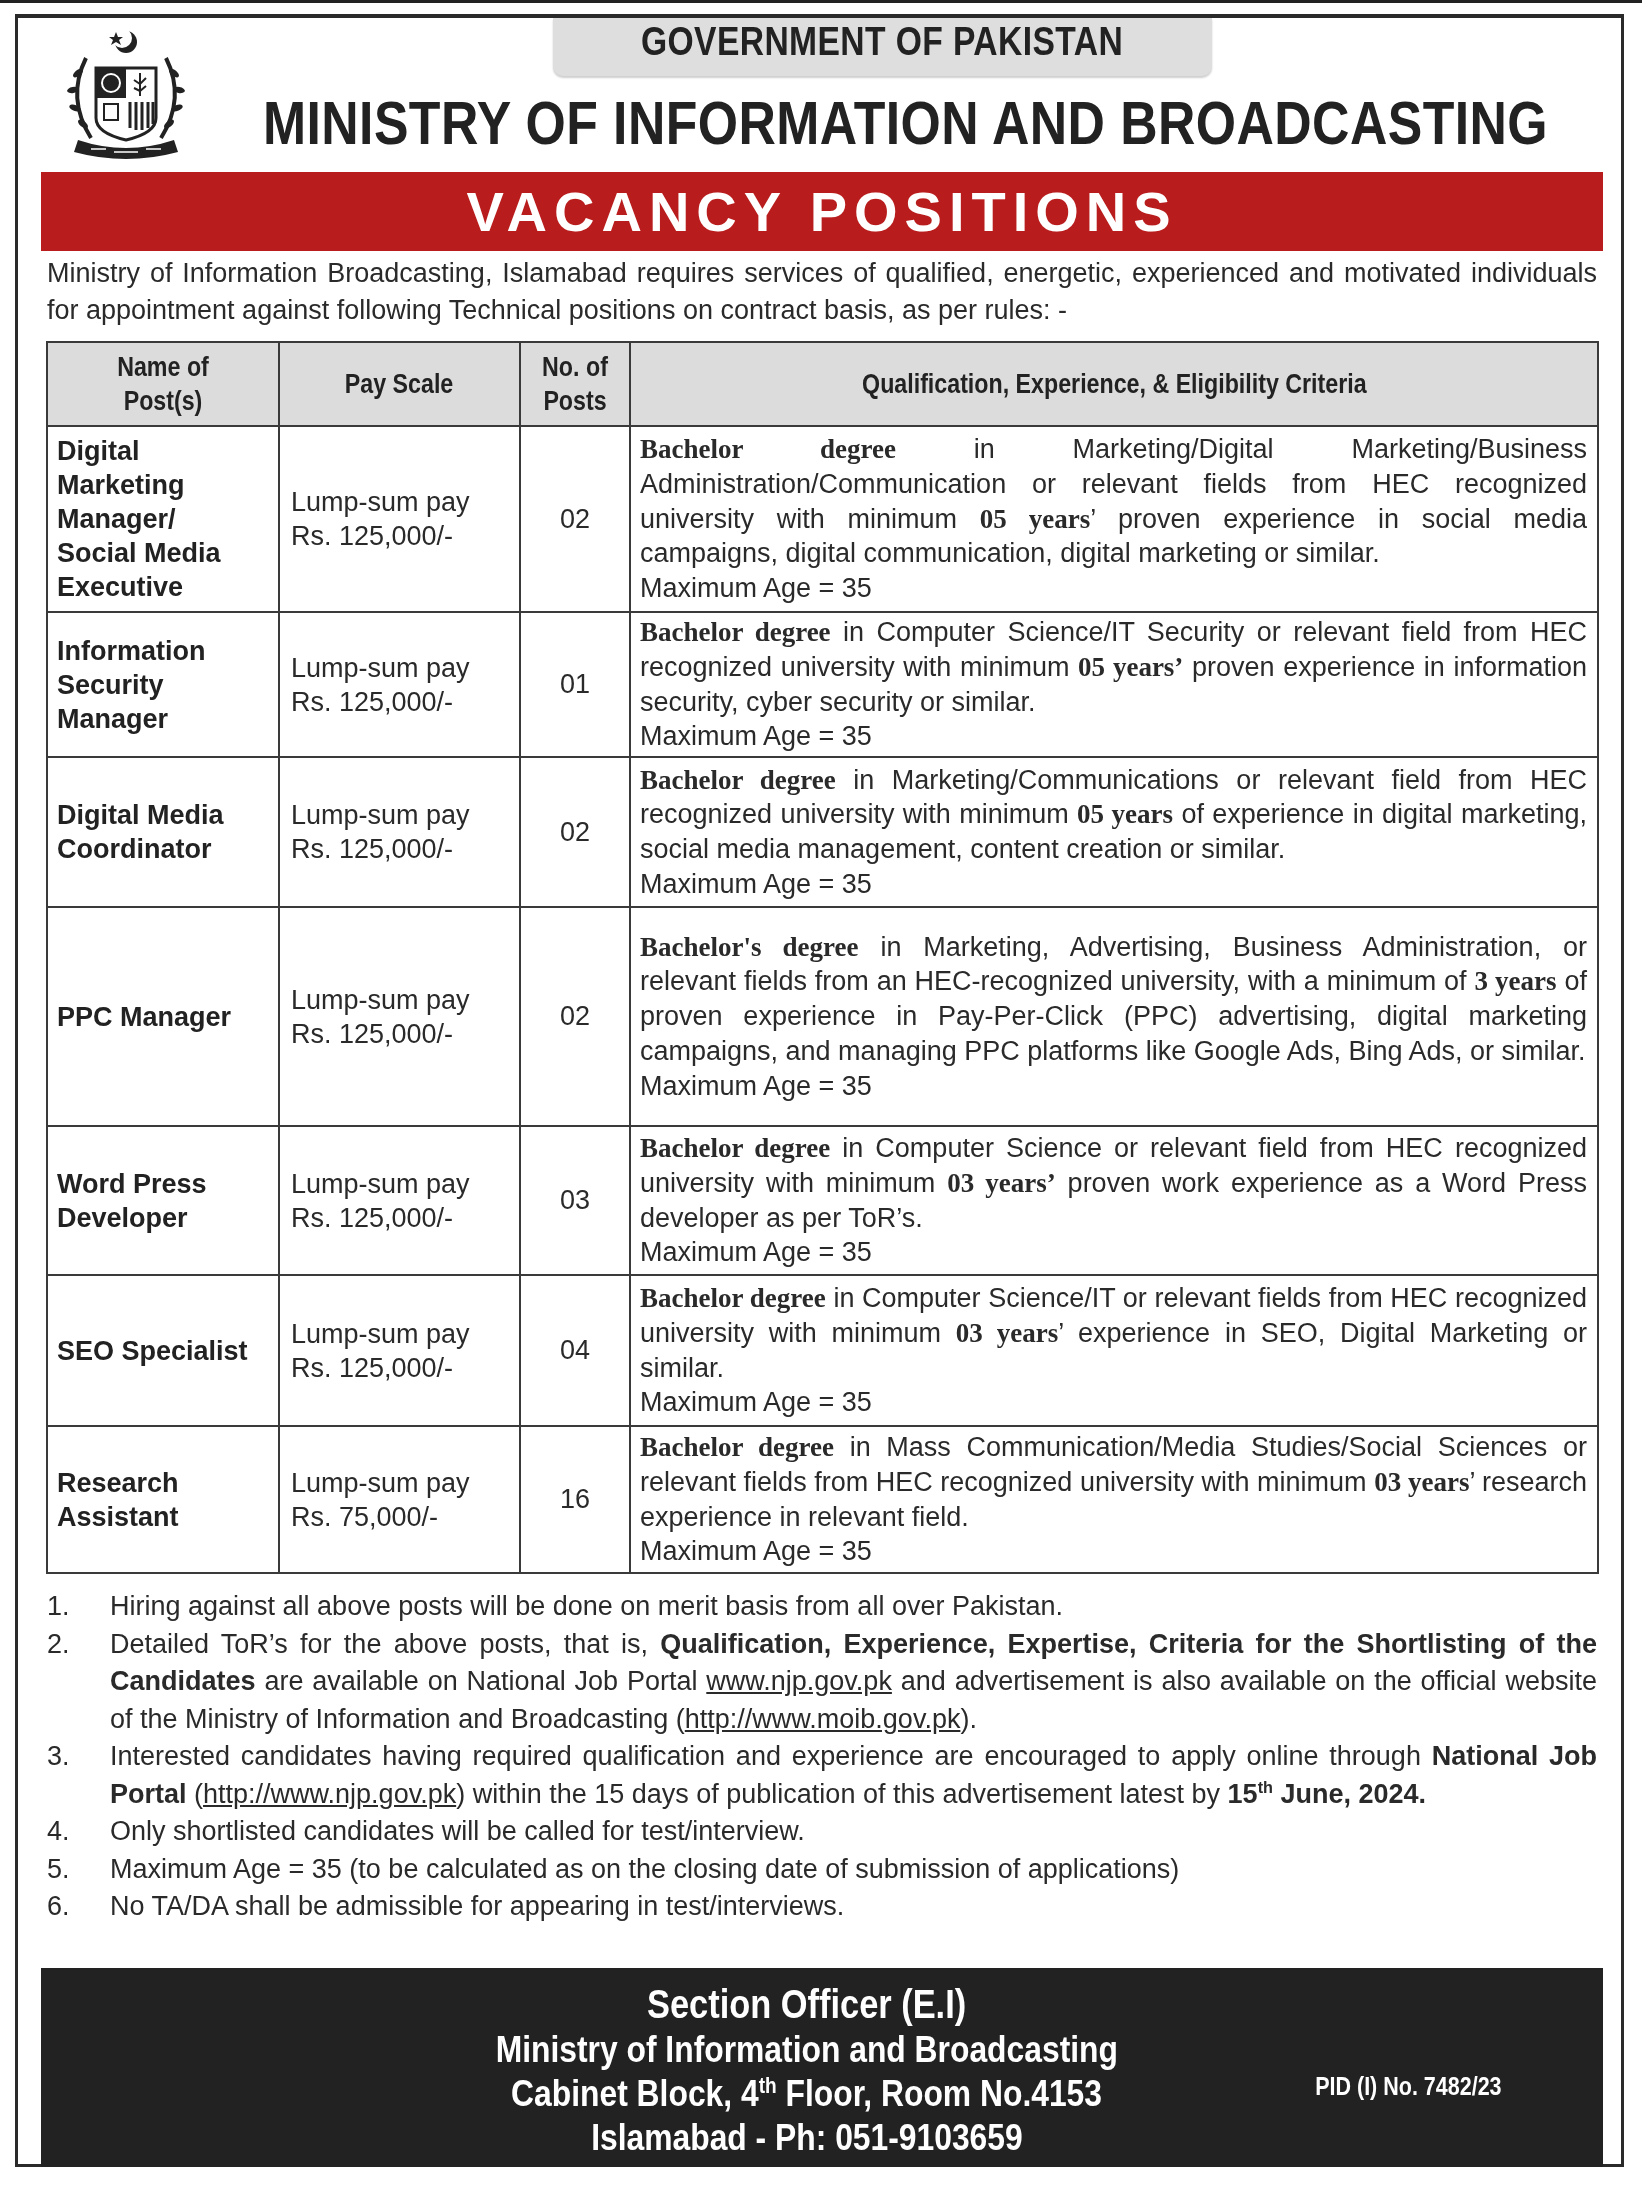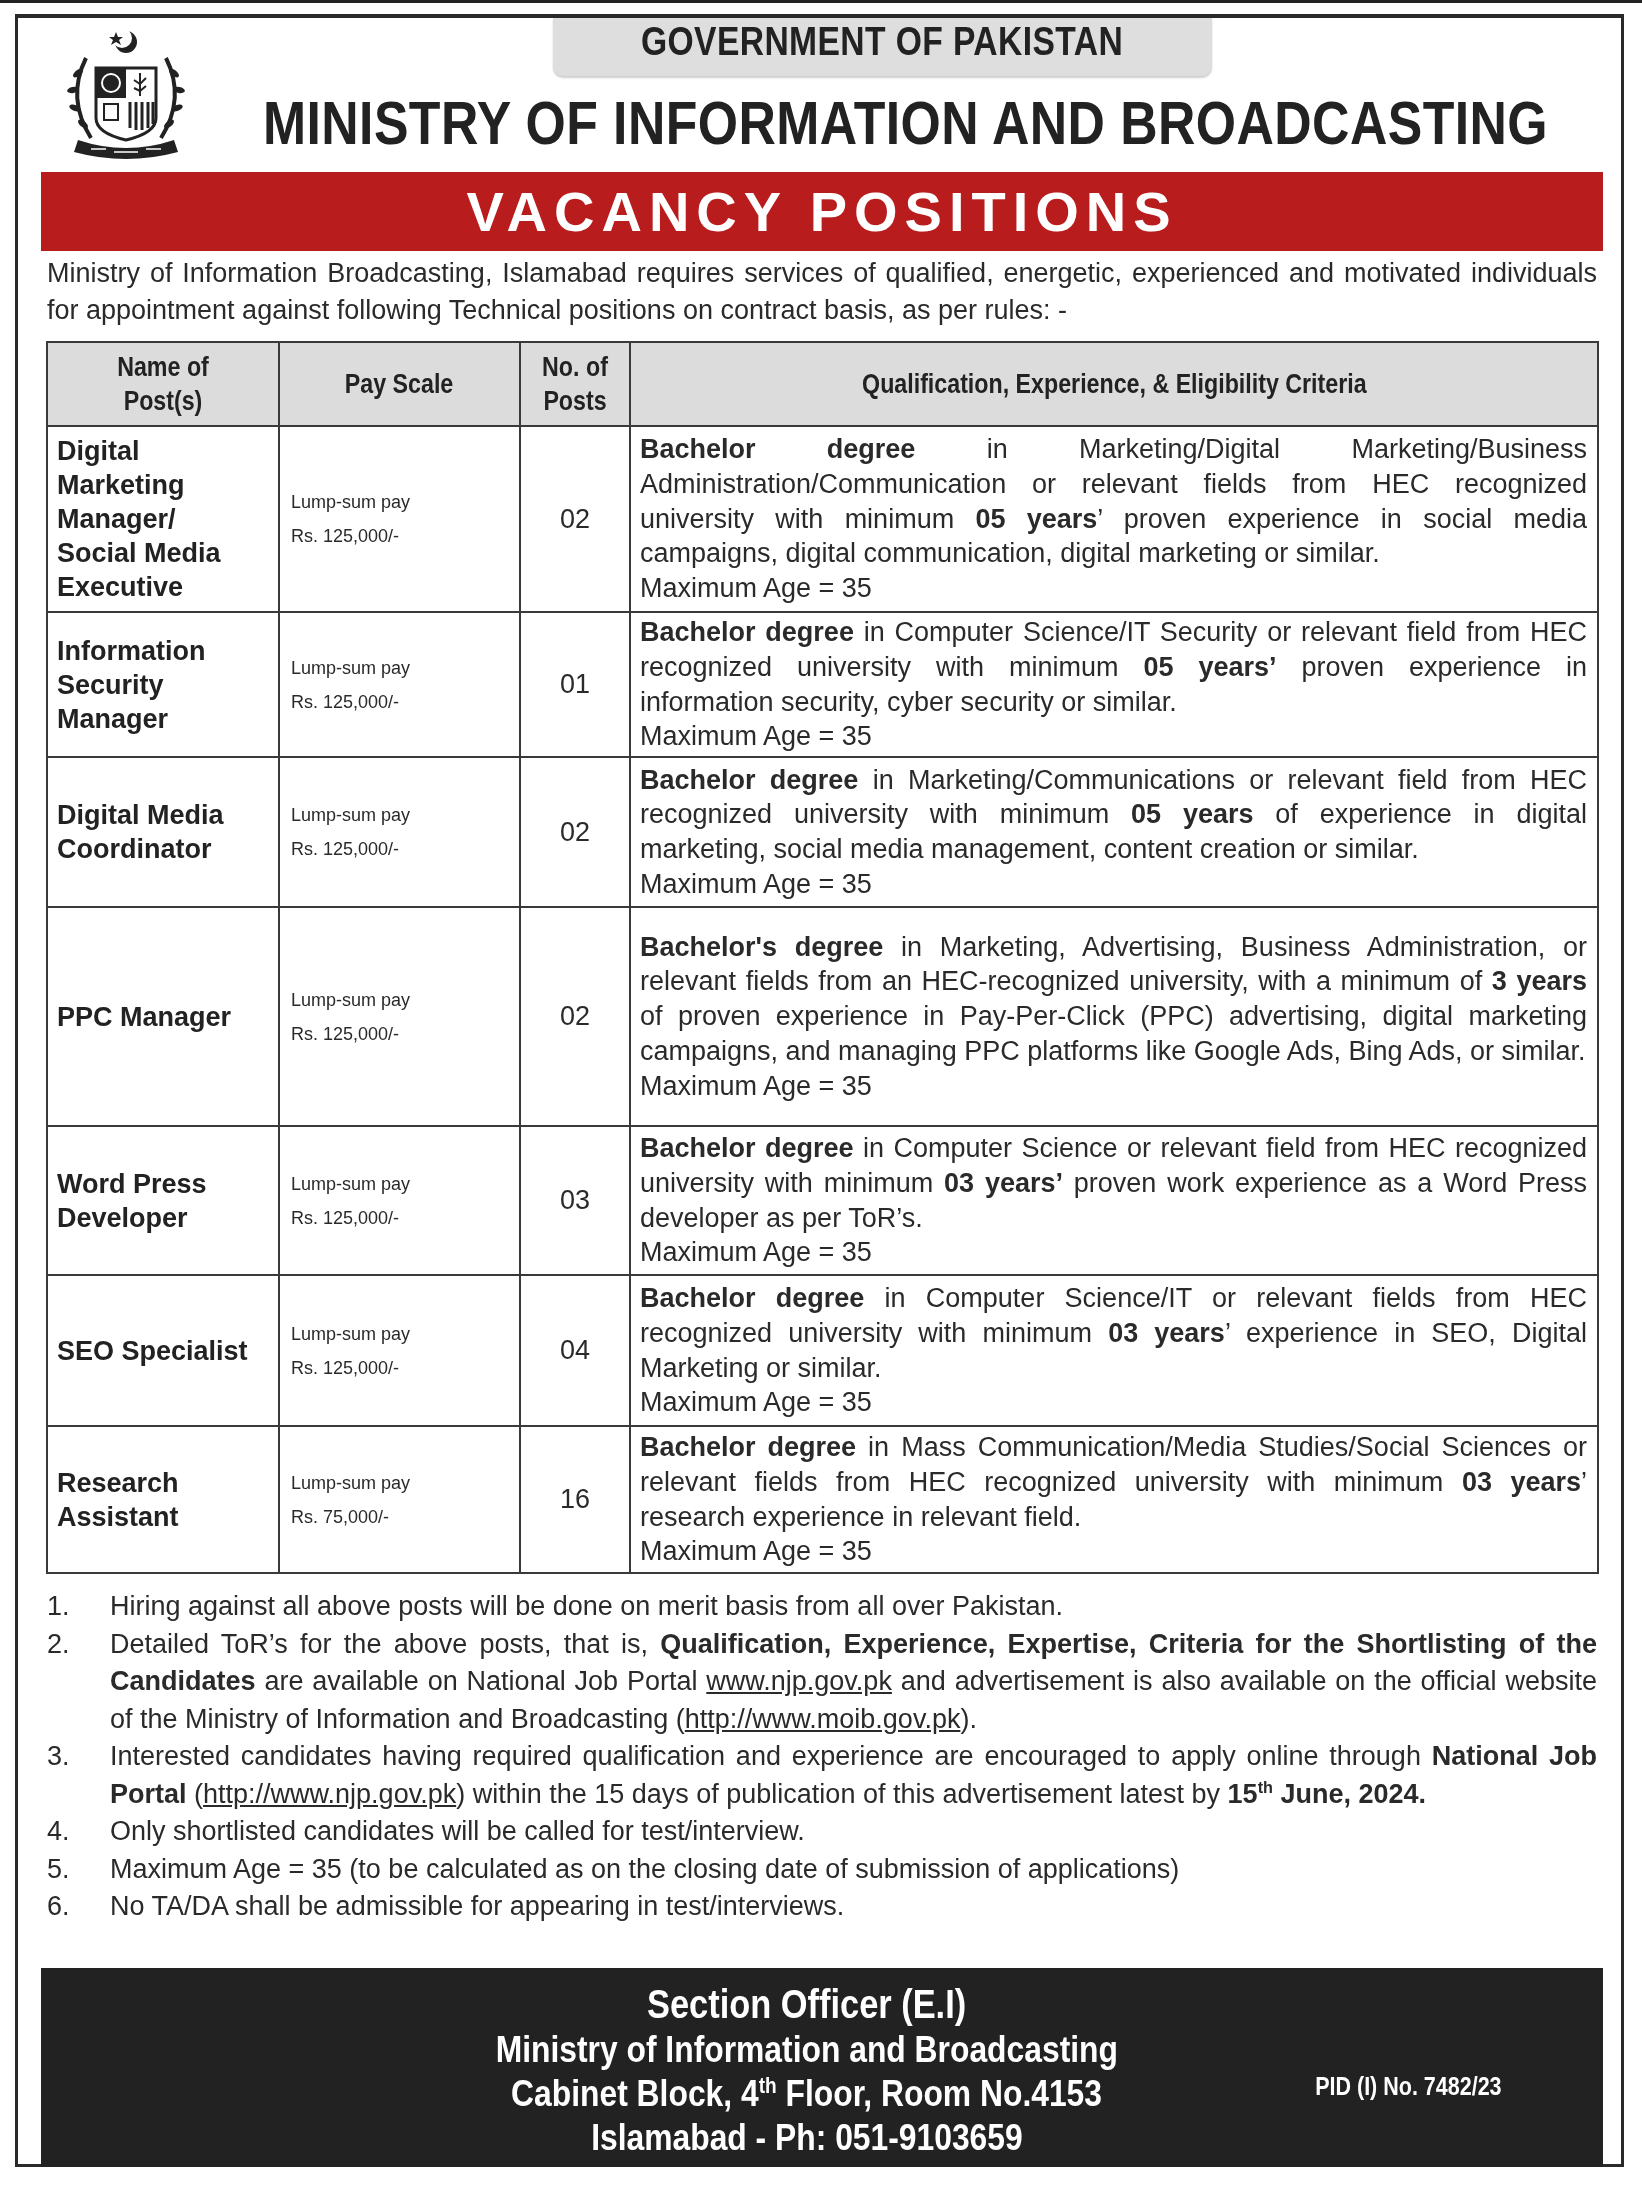--- a/index.html
+++ b/index.html
@@ -23,26 +23,26 @@
   .banner-text { color:#fff; font-weight:bold; font-size:56px; letter-spacing:7px; white-space:nowrap; }
   .intro { position:absolute; left:47px; top:255px; width:1550px; font-size:27px; line-height:37px;
            text-align:justify; text-align-last:left; color:#2a2a2a; }
   table.vac { position:absolute; left:46px; top:341px; width:1551px; border-collapse:collapse;
               table-layout:fixed; }
   table.vac th, table.vac td { border:2.5px solid #3a3a3a; vertical-align:middle; padding:0; }
   table.vac th { background:#dcdcdc; font-weight:bold; font-size:27px; line-height:34px;
                  color:#222; text-align:center; height:82px; }
   table.vac td.post { font-weight:bold; font-size:27px; line-height:34px; padding:0 20px 0 9px;
                       color:#222; }
-  table.vac td.pay { font-size:18px; line-height:34px; padding-left:11px; color:#2a2a2a; }
+  table.vac td.pay { font-size:27px; line-height:34px; padding-left:11px; color:#2a2a2a; }
   table.vac td.num { font-size:27px; text-align:center; color:#2a2a2a; }
   table.vac td.qual { font-size:27px; line-height:34.8px; padding:2px 10px 2px 9px; color:#2a2a2a;
                       text-align:justify; }
   .q-line { display:block; }
-  .q-bold { font-weight:bold; }
+  .q-bold { font-weight:bold;font-family:Liberation Serif, serif; }
   .notes { position:absolute; left:47px; top:1588px; width:1550px; font-size:27px; line-height:37.5px; color:#2a2a2a; }
   .note { display:flex; }
   .note-num { width:63px; flex:none; }
   .note-body { flex:1; text-align:justify; text-align-last:left; }
   .note-body b { font-weight:bold; }
   .note-body u { text-decoration:underline;margin-top:26px; }
   sup { font-size:60%; line-height:0; vertical-align:super; }
   .footer { position:absolute; left:41px; top:1968px; width:1562px; height:199px; background:#222; }
   .footer-center { position:absolute; left:0; top:12px; width:1562px; text-align:center; padding-right:30px;
                    box-sizing:border-box; color:#fff; font-weight:bold; }

